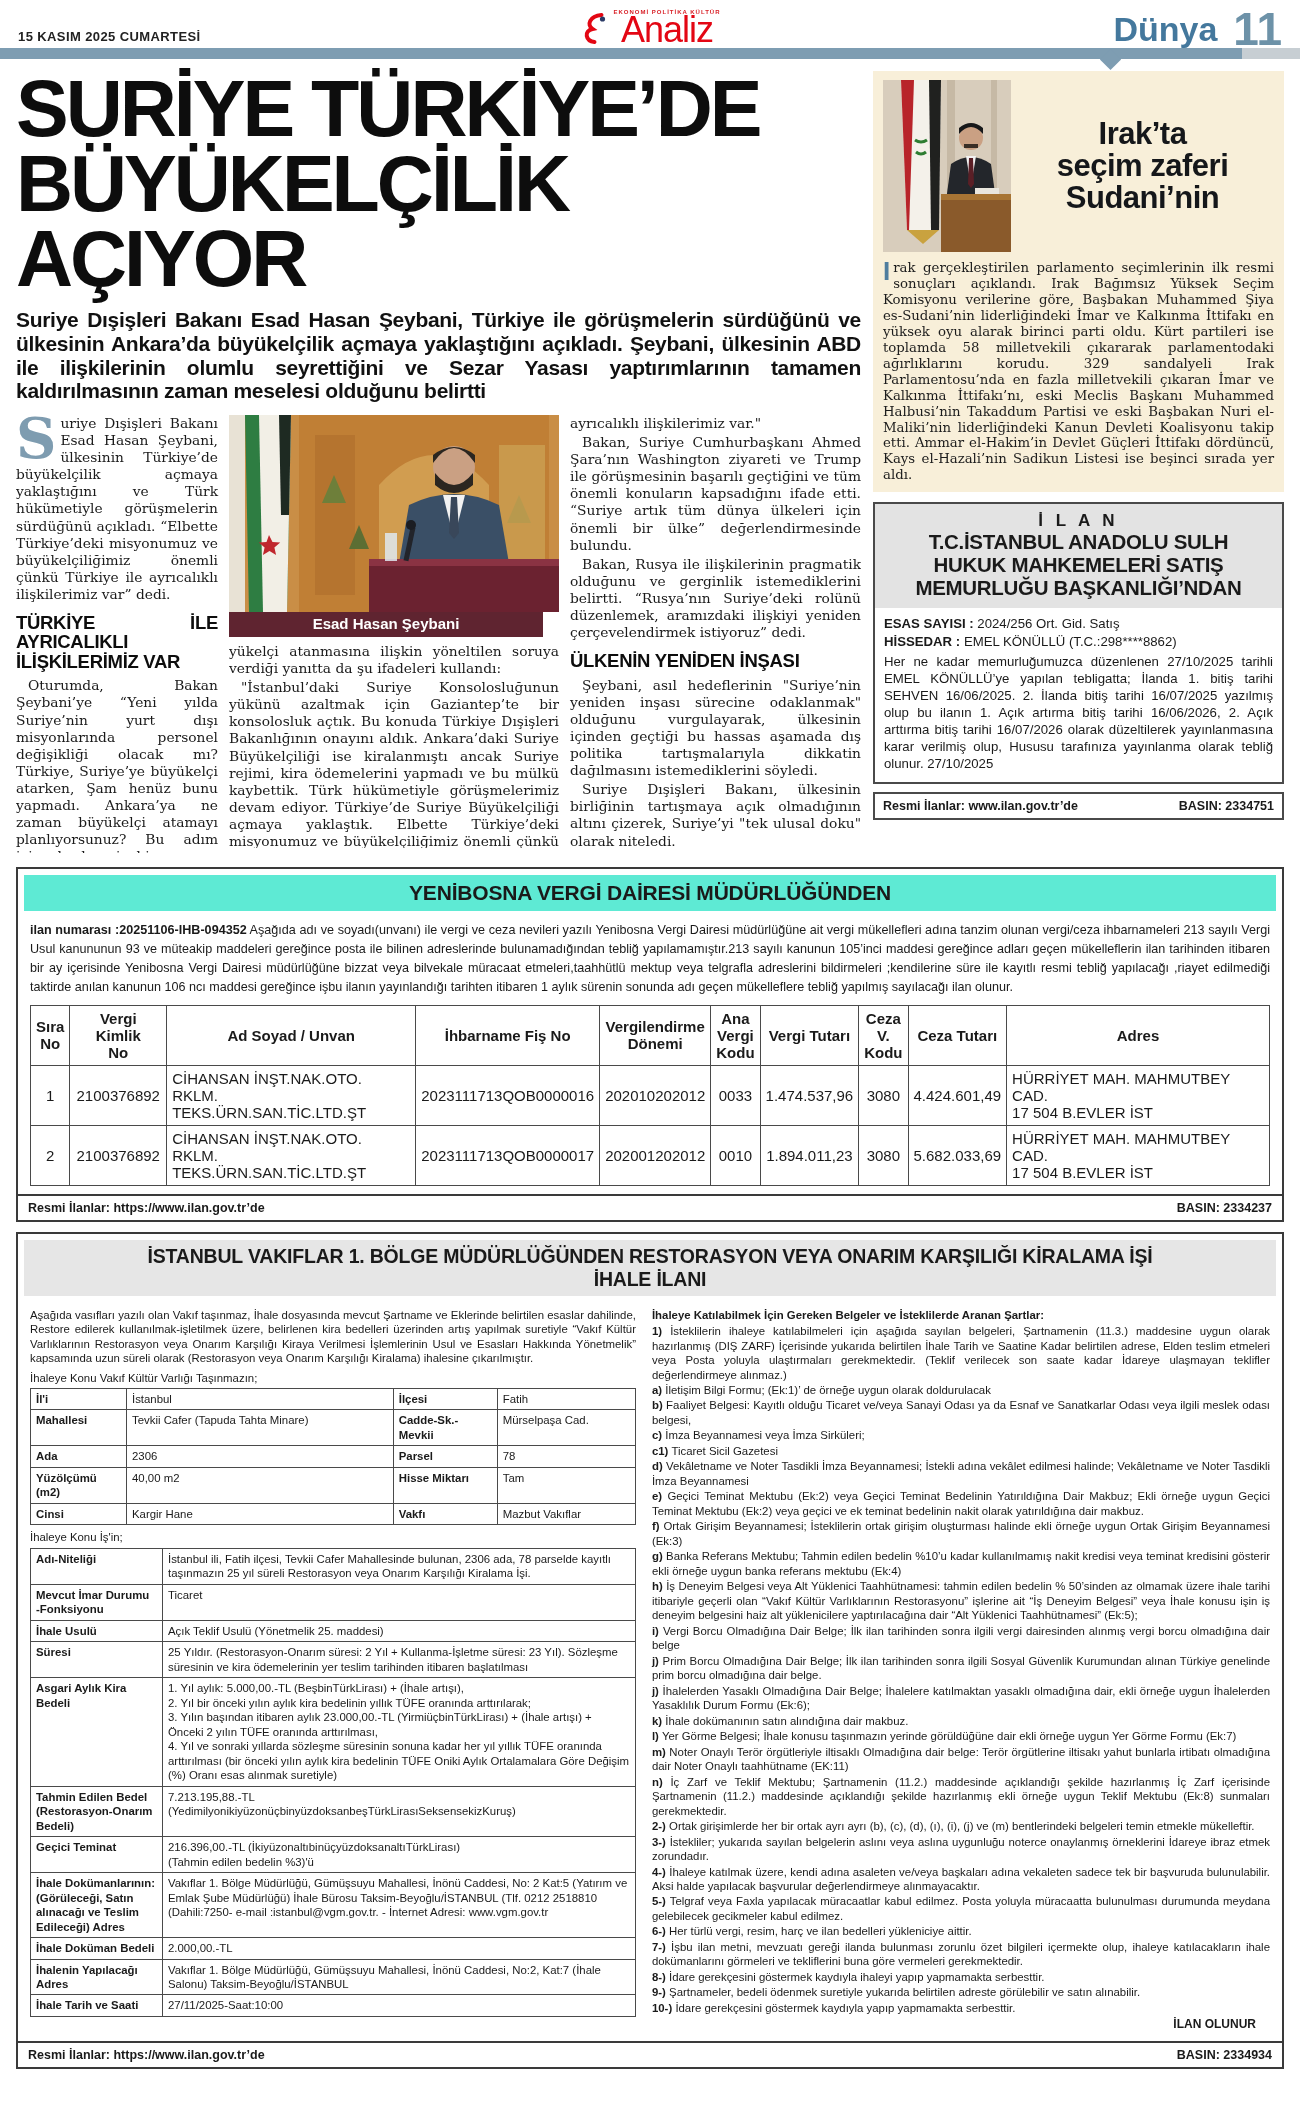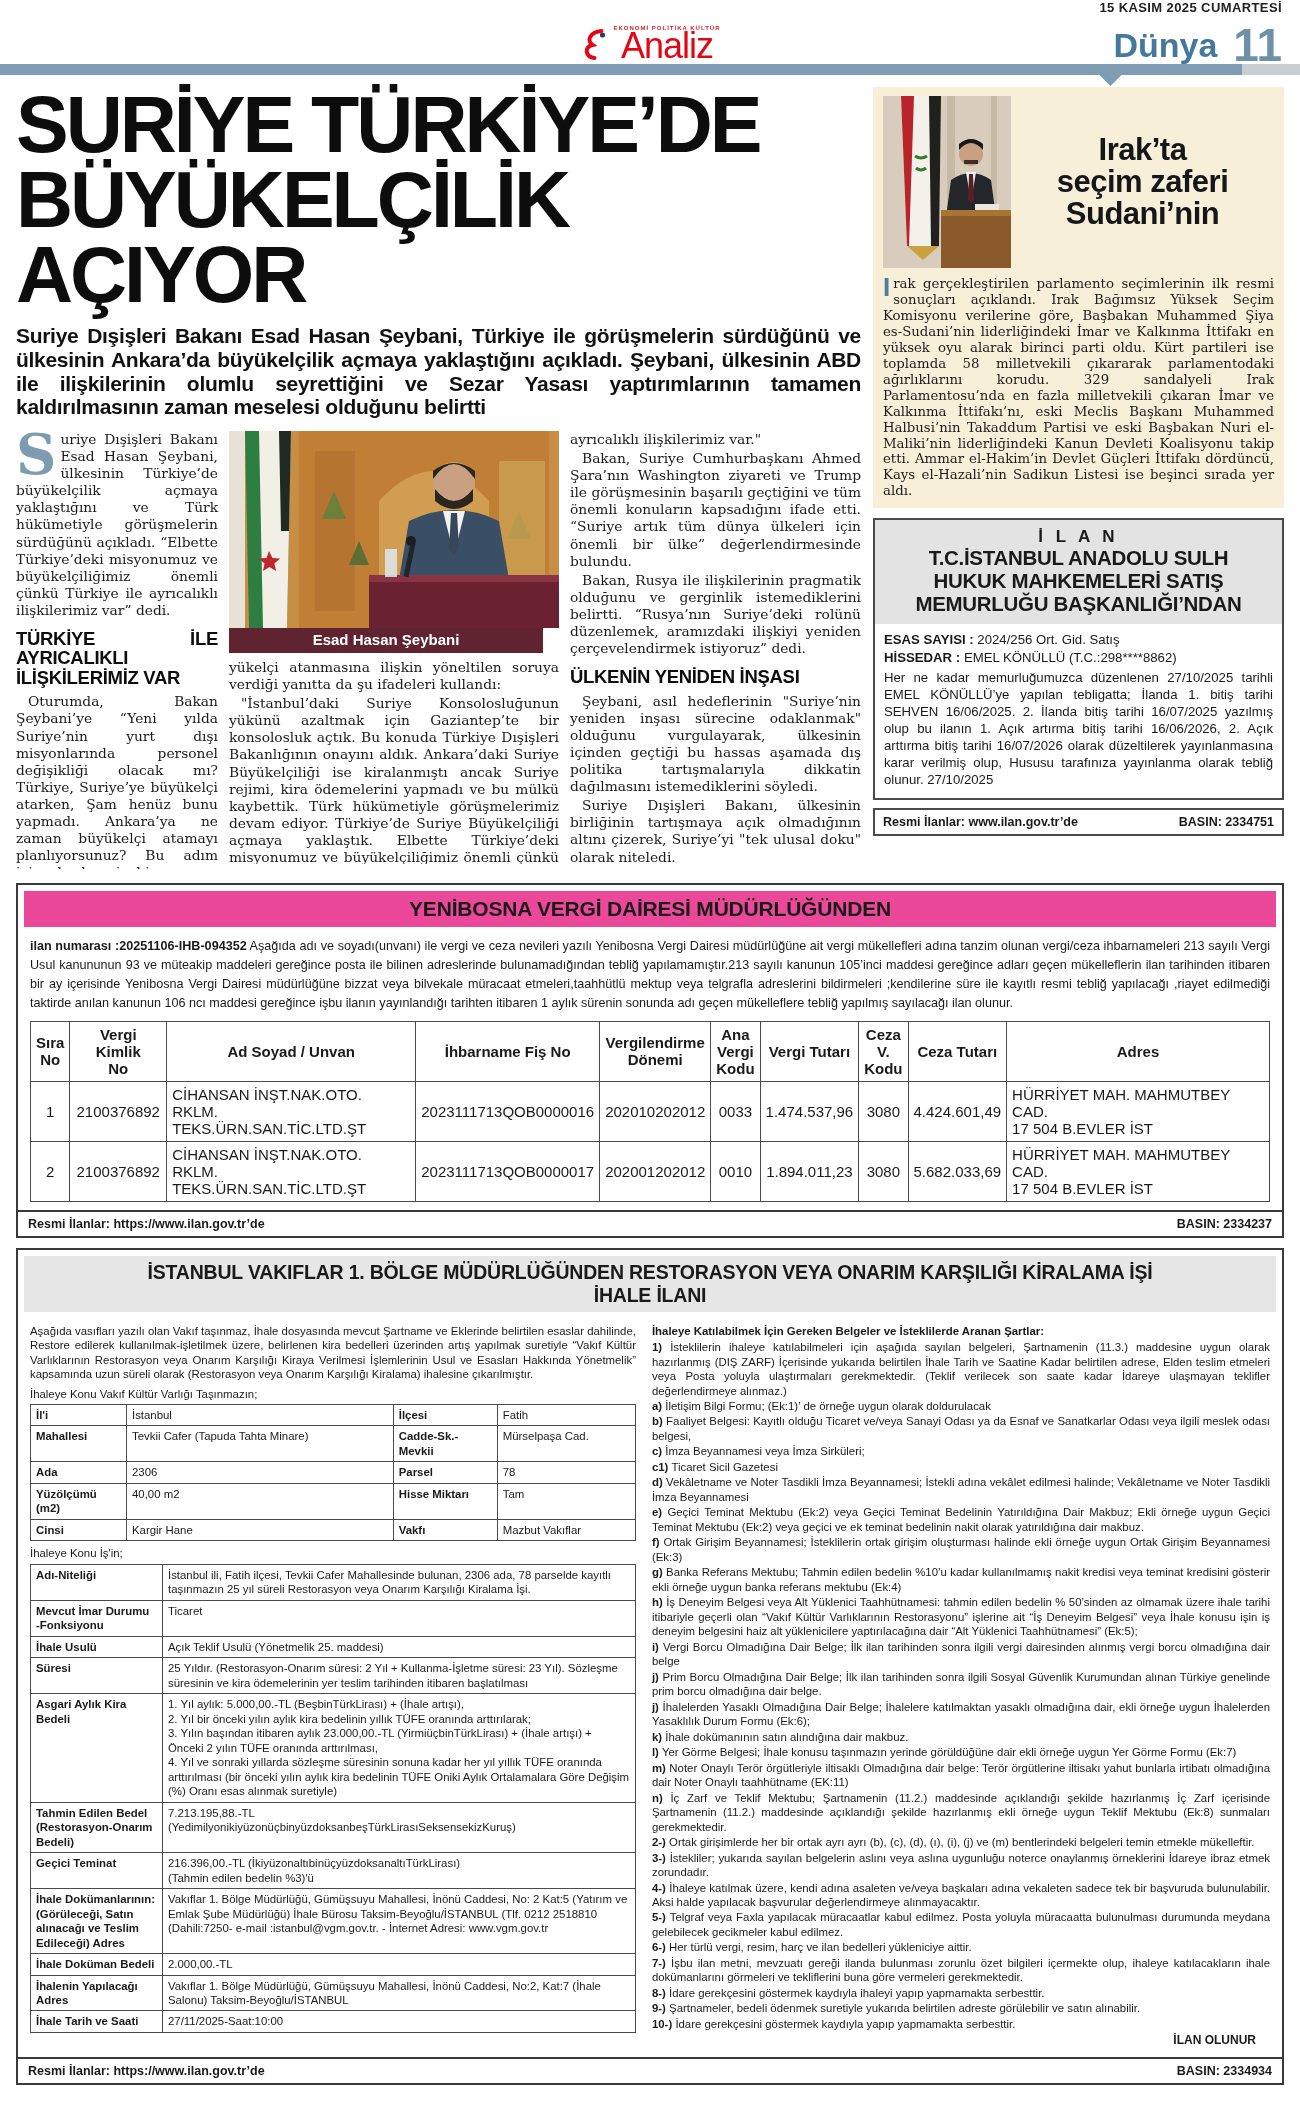--- a/index.html
+++ b/index.html
@@ -1,20 +1,20 @@
 <!DOCTYPE html>
 <html><head>
 <meta charset="utf-8">
 <style>
   * { margin:0; padding:0; box-sizing:border-box; }
   html,body { background:#ffffff; }
   body { width:1300px; height:2109px; overflow:hidden; font-family:"Liberation Sans", sans-serif; color:#1a1a1a; }
 
   
-  .masthead { position:relative; height:64px; padding:0 18px; display:flex; align-items:flex-end; justify-content:space-between;flex-direction:column; }
+  .masthead { position:relative; height:48px; padding:0 18px; display:flex; align-items:flex-end; justify-content:space-between; }
   .mh-date { font-size:13px; font-weight:bold; letter-spacing:.4px; color:#222; padding-bottom:4px; }
   .mh-logo { position:absolute; left:50%; transform:translateX(-50%); bottom:2px; text-align:center; display:flex; align-items:flex-end; gap:4px; }
   .mh-logo .swirl { width:30px; height:34px; }
   .mh-logo .wordwrap { display:flex; flex-direction:column; align-items:center; }
   .mh-tagline { font-size:6px; font-weight:bold; color:#d81f26; letter-spacing:1px; }
   .mh-word { font-size:36px; font-weight:400; color:#e30613; letter-spacing:-1px; line-height:.85; }
   .mh-right { display:flex; align-items:center; gap:16px; padding-bottom:0; }
   .mh-section { font-size:34px; font-weight:bold; color:#44789d; line-height:.9; }
   .mh-page { font-size:46px; font-weight:bold; color:#6d92a8; line-height:.8; }
   .band { height:11px; background:#7e9db2; position:relative; }
@@ -52,21 +52,21 @@
   .ilan-head .t0 { font-size:17px; letter-spacing:4px; }
   .ilan-head .t { font-size:20.5px; line-height:1.12; letter-spacing:-.3px; }
   .ilan-body { padding:7px 9px 9px; font-size:13.2px; line-height:1.3; }
   .ilan-body .kv { margin-bottom:1px; }
   .ilan-body .kv b { font-weight:bold; }
   .ilan-text { text-align:justify; margin-top:2px; }
   .resmi-strip { margin-top:8px; border:2px solid #4a4a4a; display:flex; justify-content:space-between; align-items:center; padding:5px 8px; font-weight:bold; font-size:12.5px; }
 
   
   .yb-box { margin:14px 16px 0; border:2px solid #3a3a3a; }
-  .yb-head { background:#ec4899; margin:6px; text-align:center; font-weight:bold; font-size:21px; padding:6px; letter-spacing:-.2px; }
+  .yb-head { background:#5eead4; margin:6px; text-align:center; font-weight:bold; font-size:21px; padding:6px; letter-spacing:-.2px; }
   .yb-intro { padding:4px 12px 6px; font-size:12.6px; line-height:1.5; text-align:justify; }
   .yb-intro b { font-weight:bold; }
   .yb-table { width:calc(100% - 24px); margin:2px auto 8px; border-collapse:collapse; font-size:15px; }
   .yb-table th, .yb-table td { border:1.5px solid #4a4a4a; padding:4px 5px; vertical-align:middle; }
   .yb-table th { font-weight:bold; text-align:center; white-space:pre-line; }
   .yb-table td { text-align:center; white-space:pre-line; }
   .yb-table td.left { text-align:left; }
   .yb-foot { border-top:2px solid #3a3a3a; display:flex; justify-content:space-between; padding:5px 10px; font-weight:bold; font-size:12.5px; }
 
   

